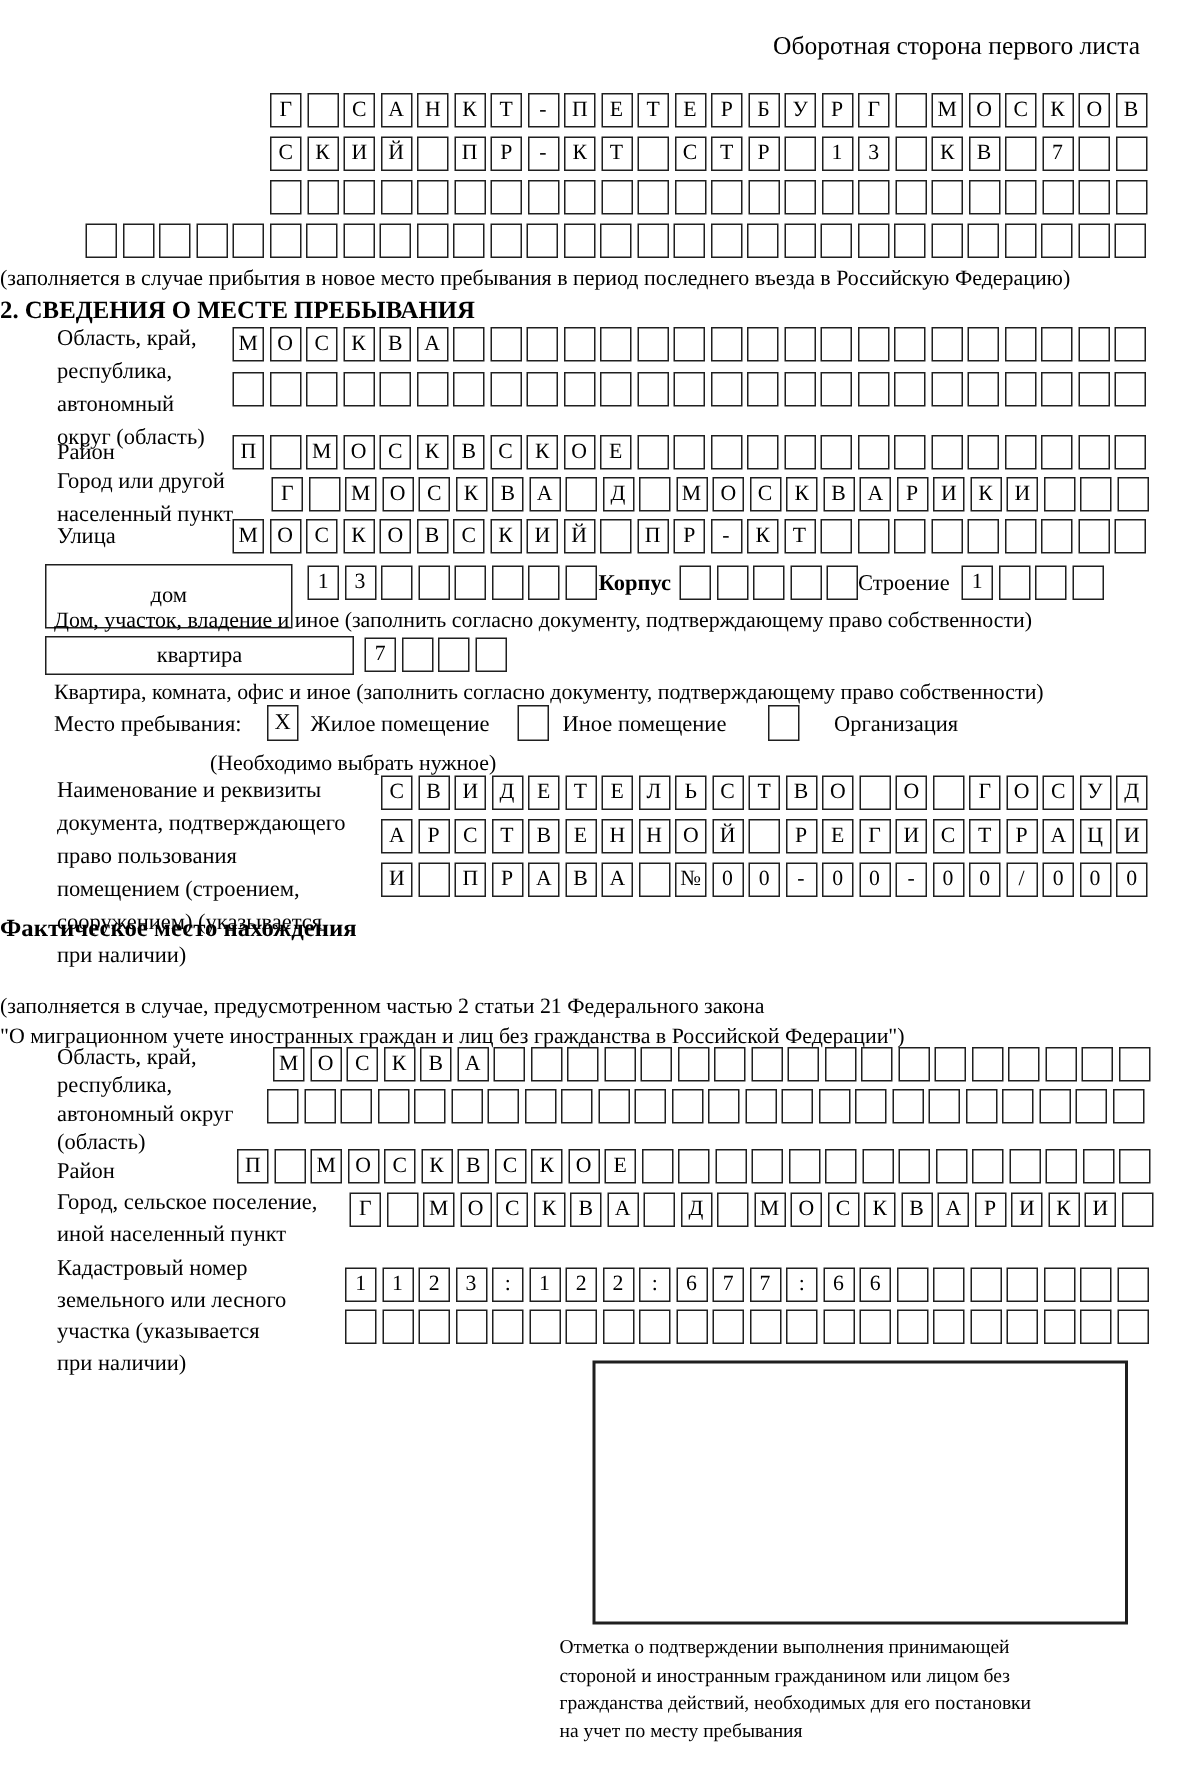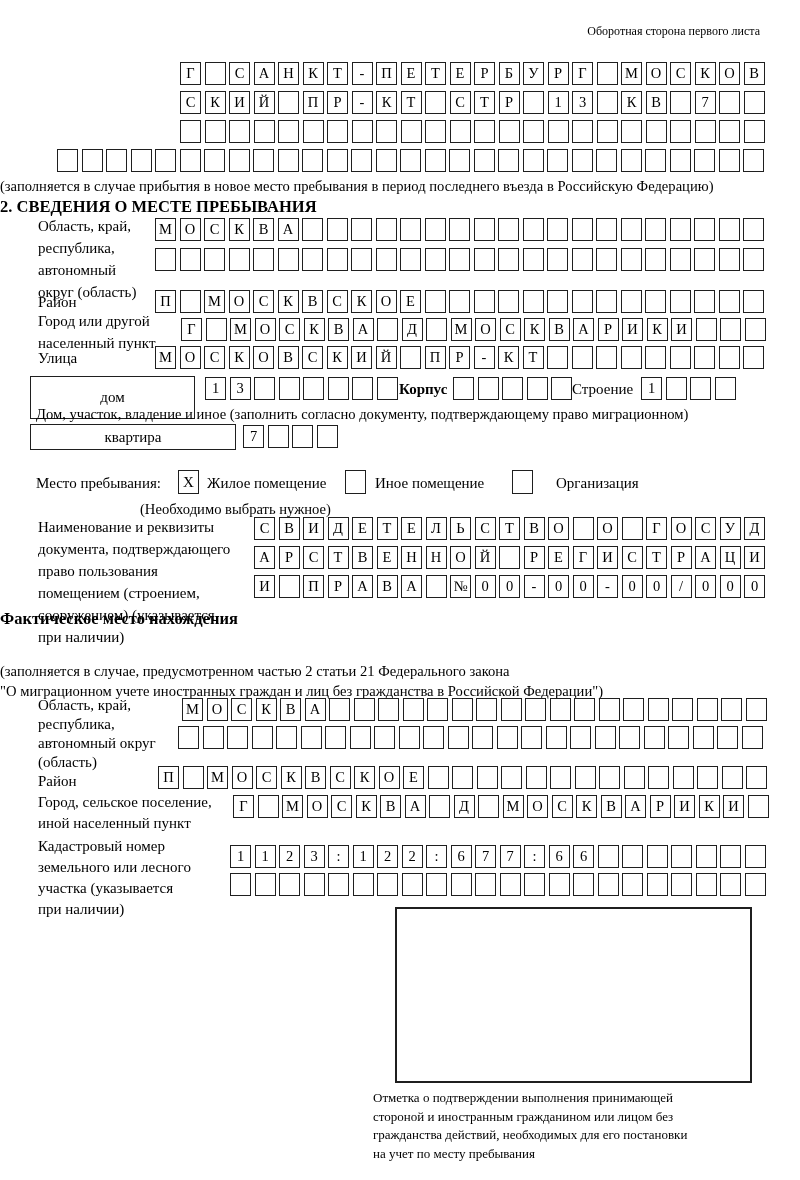--- a/index.html
+++ b/index.html
@@ -22,21 +22,21 @@
   .chk{position:absolute;width:21px;height:24px;box-sizing:border-box;border:1.8px solid #1f1f1f;
        display:flex;align-items:center;justify-content:center;font-size:15px;background:#fff;}
   .stamp{position:absolute;border:2px solid #1f1f1f;box-sizing:border-box;background:#fff;}
   .cap{font-size:13px;line-height:18.5px;}
 </style>
 </head>
 <body>
 
 <div class="page">
 
-  <div class="abs note" style="left:460px;top:22px;width:300px;text-align:right;font-size:12px;">Оборотная сторона первого листа</div>
+  <div class="abs note" style="left:460px;top:22px;width:300px;text-align:right;font-size:17px;">Оборотная сторона первого листа</div>
 
   <div class="row" style="left:180px;top:62px;">
       <span class="cell">Г</span>
       <span class="cell"></span>
       <span class="cell">С</span>
       <span class="cell">А</span>
       <span class="cell">Н</span>
       <span class="cell">К</span>
       <span class="cell">Т</span>
       <span class="cell">-</span>
@@ -313,29 +313,30 @@
       <span class="cell"></span>
       <span class="cell"></span>
     </div>
   <div class="abs lbl" style="left:572px;top:378px;">Строение</div>
   <div class="row" style="left:641px;top:377px;">
       <span class="cell">1</span>
       <span class="cell"></span>
       <span class="cell"></span>
       <span class="cell"></span>
     </div>
-  <div class="abs note" style="left:36px;top:405px;">Дом, участок, владение и иное (заполнить согласно документу, подтверждающему право миграционном)</div>
+  <div class="abs note" style="left:36px;top:405px;">Дом, участок, владение и иное (заполнить согласно документу, подтверждающему право собственности)</div>
 
   <div class="wbox" style="left:30px;top:424px;width:206px;height:26px;">квартира</div>
   <div class="row" style="left:243px;top:425px;">
       <span class="cell">7</span>
       <span class="cell"></span>
       <span class="cell"></span>
       <span class="cell"></span>
     </div>
+  <div class="abs note" style="left:36px;top:453px;">Квартира, комната, офис и иное (заполнить согласно документу, подтверждающему право собственности)</div>
 
   <div class="abs lbl" style="left:36px;top:472px;">Место пребывания:</div>
   <div class="chk" style="left:178px;top:470px;">X</div>
   <div class="abs lbl" style="left:207px;top:472px;">Жилое помещение</div>
   <div class="chk" style="left:345px;top:470px;"></div>
   <div class="abs lbl" style="left:375px;top:472px;">Иное помещение</div>
   <div class="chk" style="left:512px;top:470px;"></div>
   <div class="abs lbl" style="left:556px;top:472px;">Организация</div>
   <div class="abs note center" style="left:140px;top:500px;width:400px;">(Необходимо выбрать нужное)</div>
 

